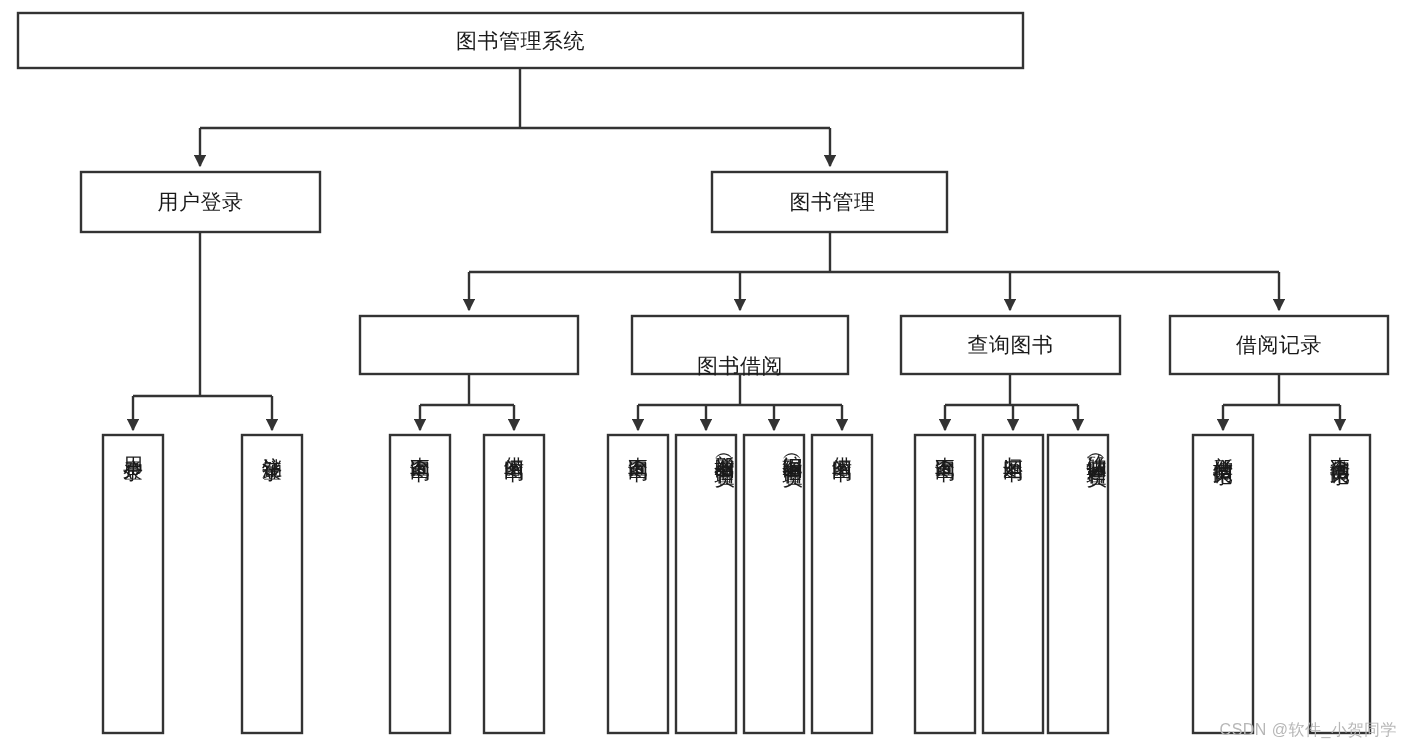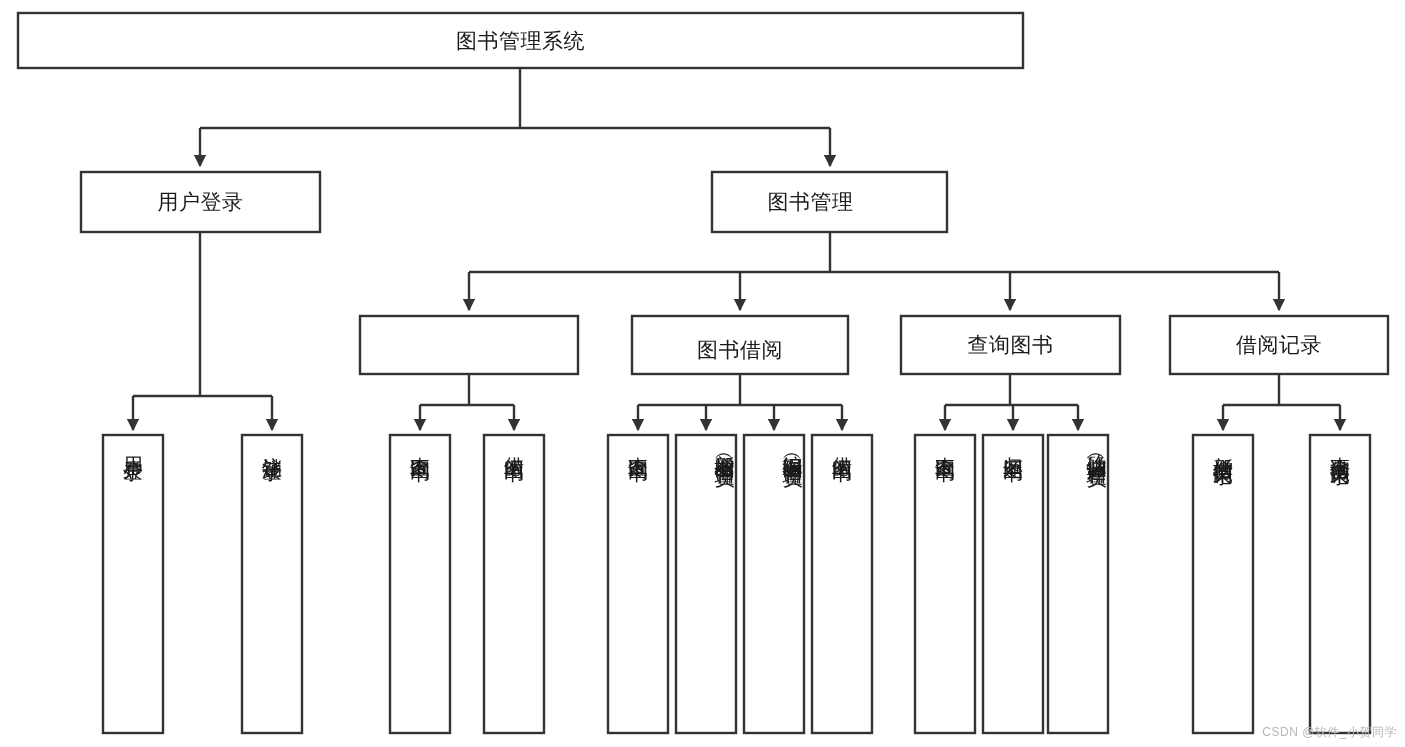--- a/index.html
+++ b/index.html
@@ -65,21 +65,21 @@
     line-height: 1.15;
     letter-spacing: 2px;
     justify-content: flex-start;
     padding-top: 6px;
     align-items: center;
   }
   .watermark {
     position: absolute;
     right: 8px;
     bottom: 6px;
-    font-size: 12px;
+    font-size: 16px;
     color: #b7b7b7;
     font-family: "Liberation Sans", "DejaVu Sans", sans-serif;
     letter-spacing: 0.5px;
     white-space: nowrap;
   }
 </style>
 </head>
 <body>
 
 <div id="diagram-root">
@@ -145,23 +145,23 @@
     <rect class="node-box" x="915" y="435" width="60" height="298"></rect>
     <rect class="node-box" x="983" y="435" width="60" height="298"></rect>
     <rect class="node-box" x="1048" y="435" width="60" height="298"></rect>
     <rect class="node-box" x="1193" y="435" width="60" height="298"></rect>
     <rect class="node-box" x="1310" y="435" width="60" height="298"></rect>
   </svg>
 
   <div class="node-label h-label" style="left:18px; top:13px; width:1005px; height:55px;">图书管理系统</div>
 
   <div class="node-label h-label" style="left:81px; top:172px; width:239px; height:60px;">用户登录</div>
-  <div class="node-label h-label" style="left:698px; top:172px; width:225px; height:60px;">图书管理</div>
+  <div class="node-label h-label" style="left:720px; top:172px; width:225px; height:60px;">图书管理</div>
 
-  <div class="node-label h-label" style="left:632px; top:316px; width:216px; height:68px;text-align:center;">图书借阅</div>
+  <div class="node-label h-label" style="left:632px; top:332px; width:216px; height:68px;text-align:center;">图书借阅</div>
   <div class="node-label h-label" style="left:901px; top:316px; width:219px; height:58px;">查询图书</div>
   <div class="node-label h-label" style="left:1170px; top:316px; width:218px; height:58px;border-radius:21px;">借阅记录</div>
 
   <div class="node-label v-label" style="left:103px; top:435px; width:60px; height:298px;">用户登录</div>
   <div class="node-label v-label" style="left:242px; top:435px; width:60px; height:298px;">注销登录</div>
   <div class="node-label v-label" style="left:390px; top:435px; width:60px; height:298px;">查询图书</div>
   <div class="node-label v-label" style="left:484px; top:435px; width:60px; height:298px;">借阅图书</div>
   <div class="node-label v-label" style="left:608px; top:435px; width:60px; height:298px;">查询图书</div>
   <div class="node-label v-label" style="left:676px; top:435px; width:60px; height:298px; align-items:flex-start; padding-top:4px;">新增图书（管理员）</div>
   <div class="node-label v-label" style="left:744px; top:435px; width:60px; height:298px; align-items:flex-start; padding-top:4px;">编辑图书（管理员）</div>

